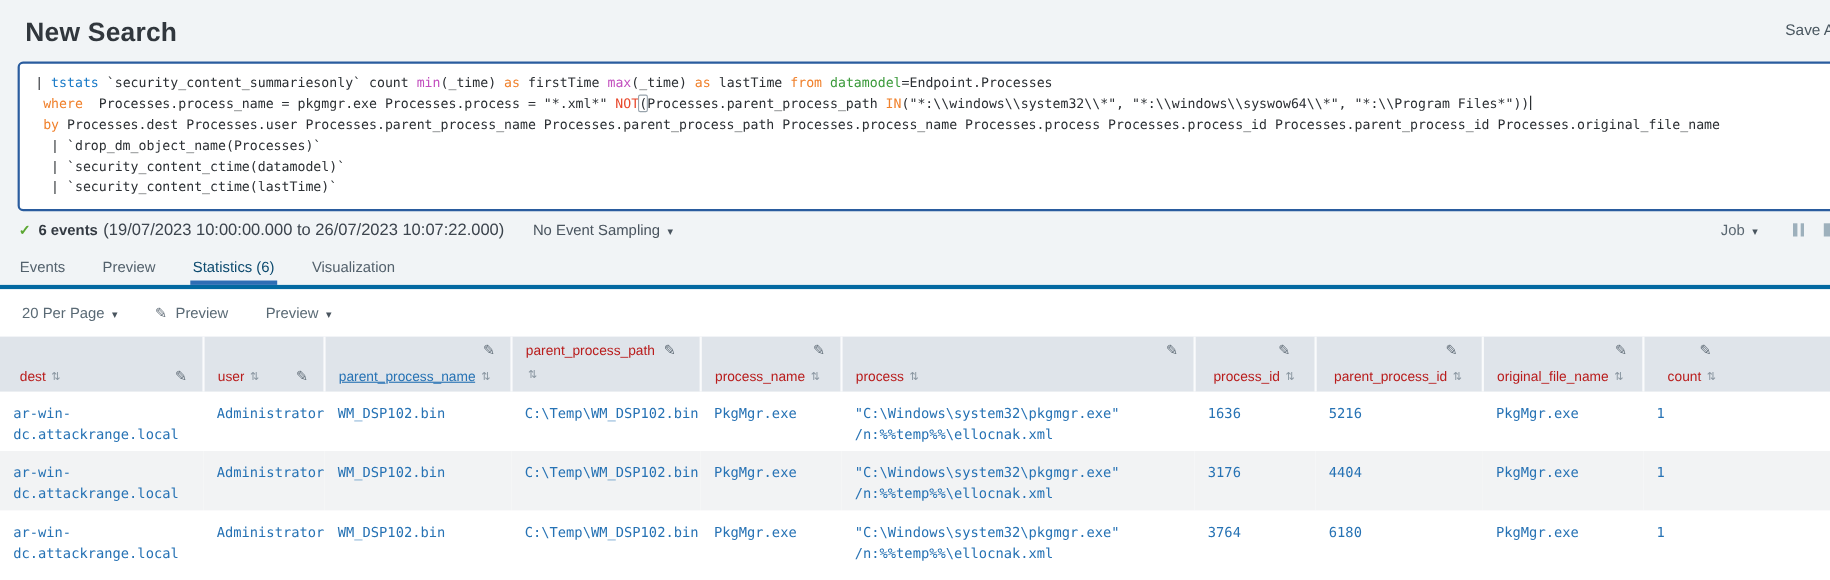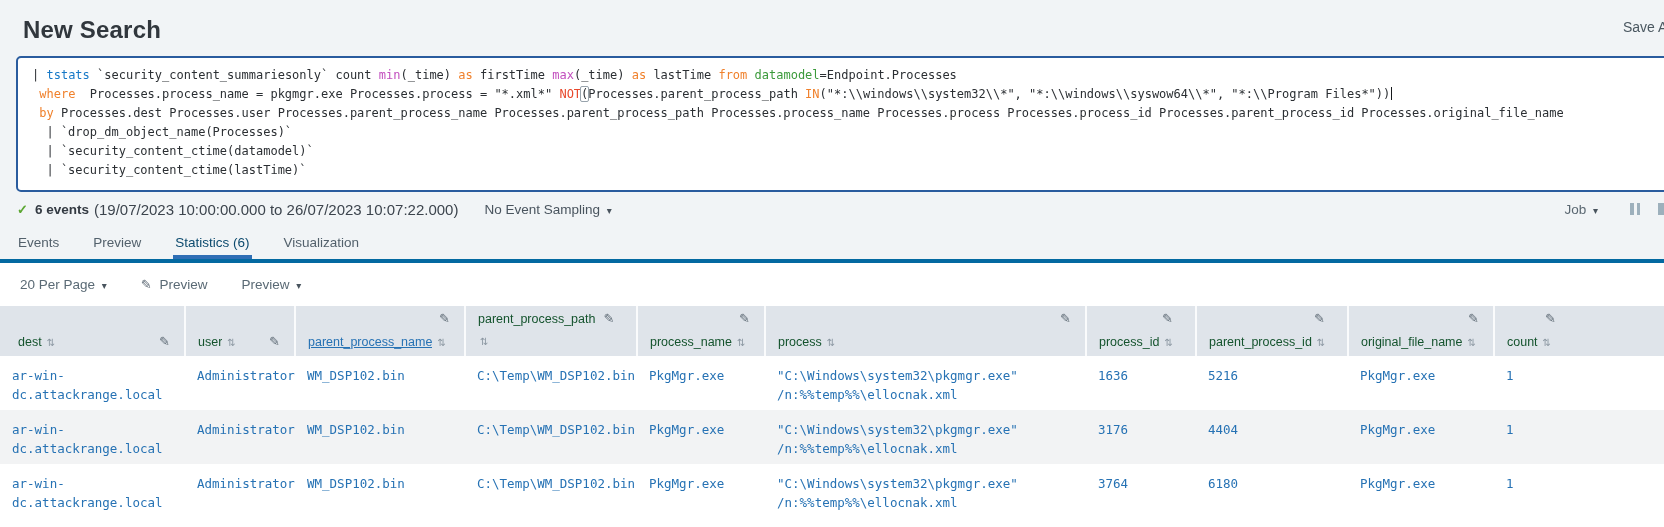--- a/index.html
+++ b/index.html
@@ -53,22 +53,22 @@
 
   
   table { width:100%; border-collapse:collapse; table-layout:fixed; }
   th { background:#dfe4ea; height:50px; padding:5px 10px 7px 12px; vertical-align:bottom;
        font-weight:normal; border-left:2px solid #fafbfc; cursor:pointer; }
   th:first-child { border-left:none; padding-left:18px;margin-left:10px; }
   .hwrap { display:flex; flex-direction:column; justify-content:space-between; height:100%; }
   .hwrap.inline { justify-content:flex-end; }
   .h-top { display:flex; justify-content:flex-end; height:16px; }
   .h-bottom { display:flex; align-items:flex-end; width:100%; }
-  .h-bottom.right { }
-  .h-label { font-size:12.5px; color:#14532d; white-space:nowrap; overflow:hidden; }
+  .h-bottom.right { justify-content:flex-end; }
+  .h-label { font-size:12.5px; color:#b91c1c; white-space:nowrap; overflow:hidden; }
   .h-label.link { color:#2672b4; text-decoration:underline; }
   .sort-icon { font-family:"DejaVu Sans",sans-serif; font-size:10px; color:#8a96a1;
                margin-left:5px; line-height:12px; }
   .flex1 { flex:1; }
   .h-sub { height:13px; display:flex; }
   .h-sub .sort-icon { margin-left:2px; }
 
   td { font-family:"DejaVu Sans Mono","Liberation Mono",monospace; font-size:12.5px;
        line-height:19px; color:#2672b4; vertical-align:top; padding:10px 10px 6px 12px;
        cursor:pointer; }

